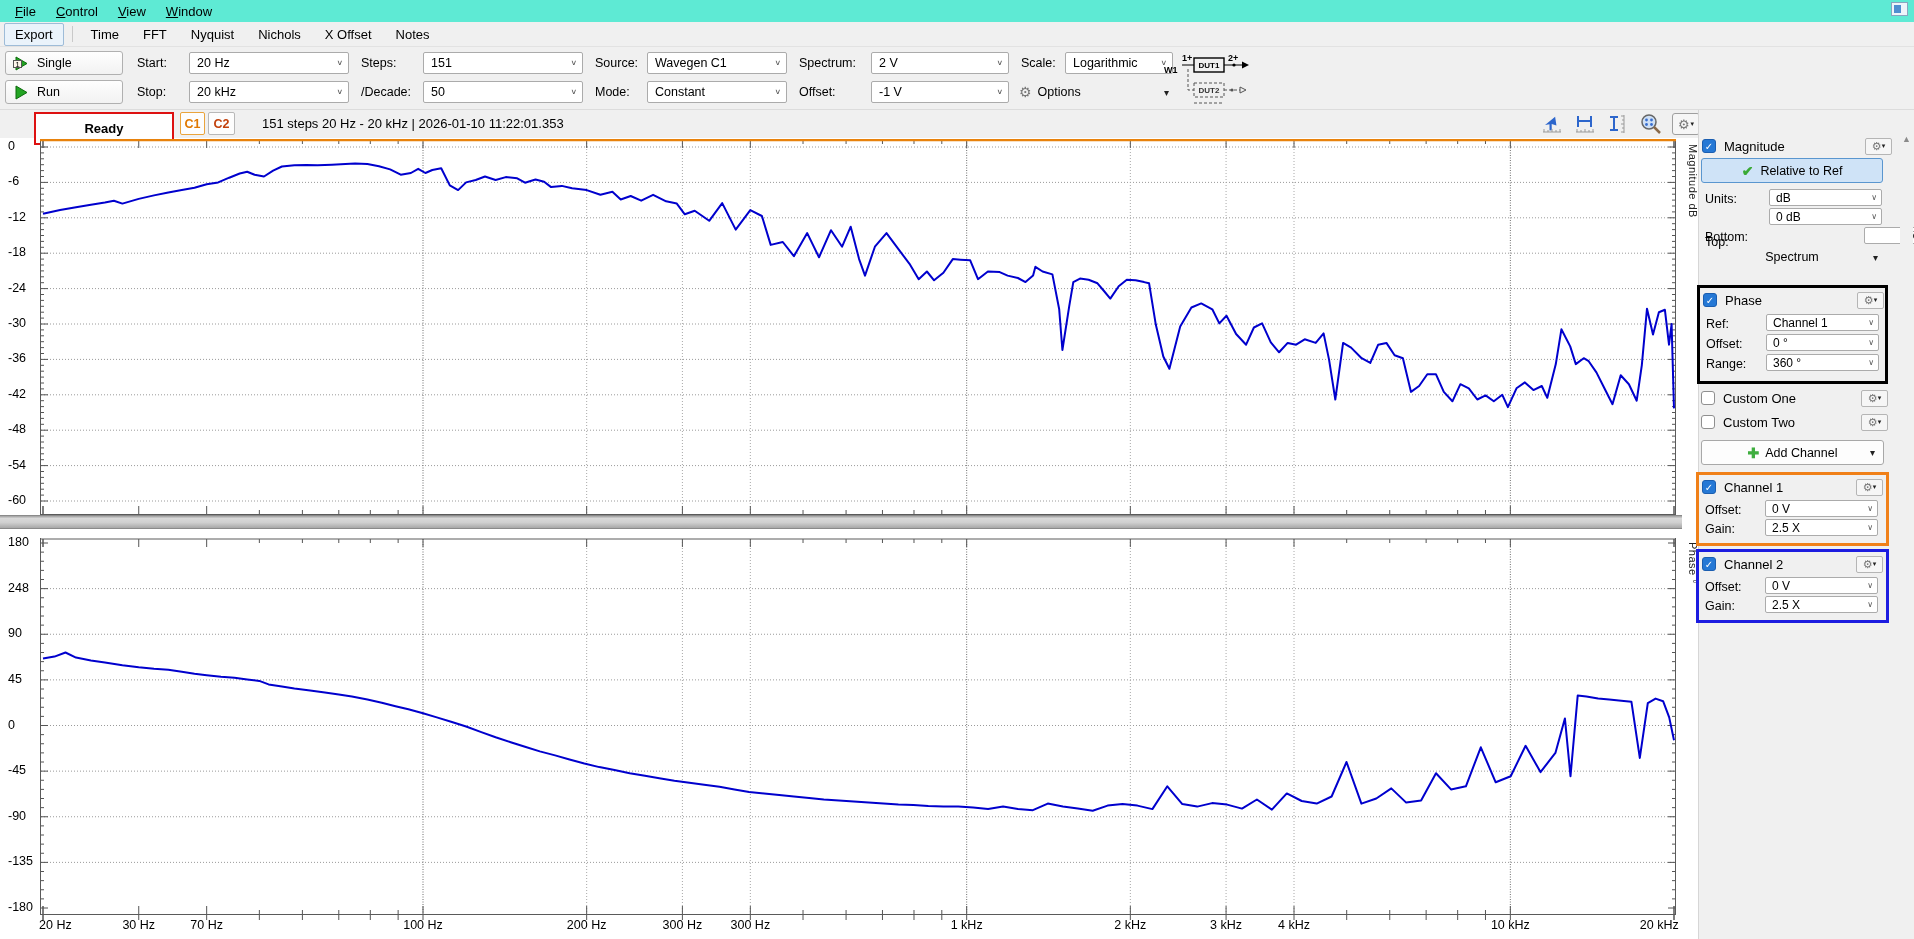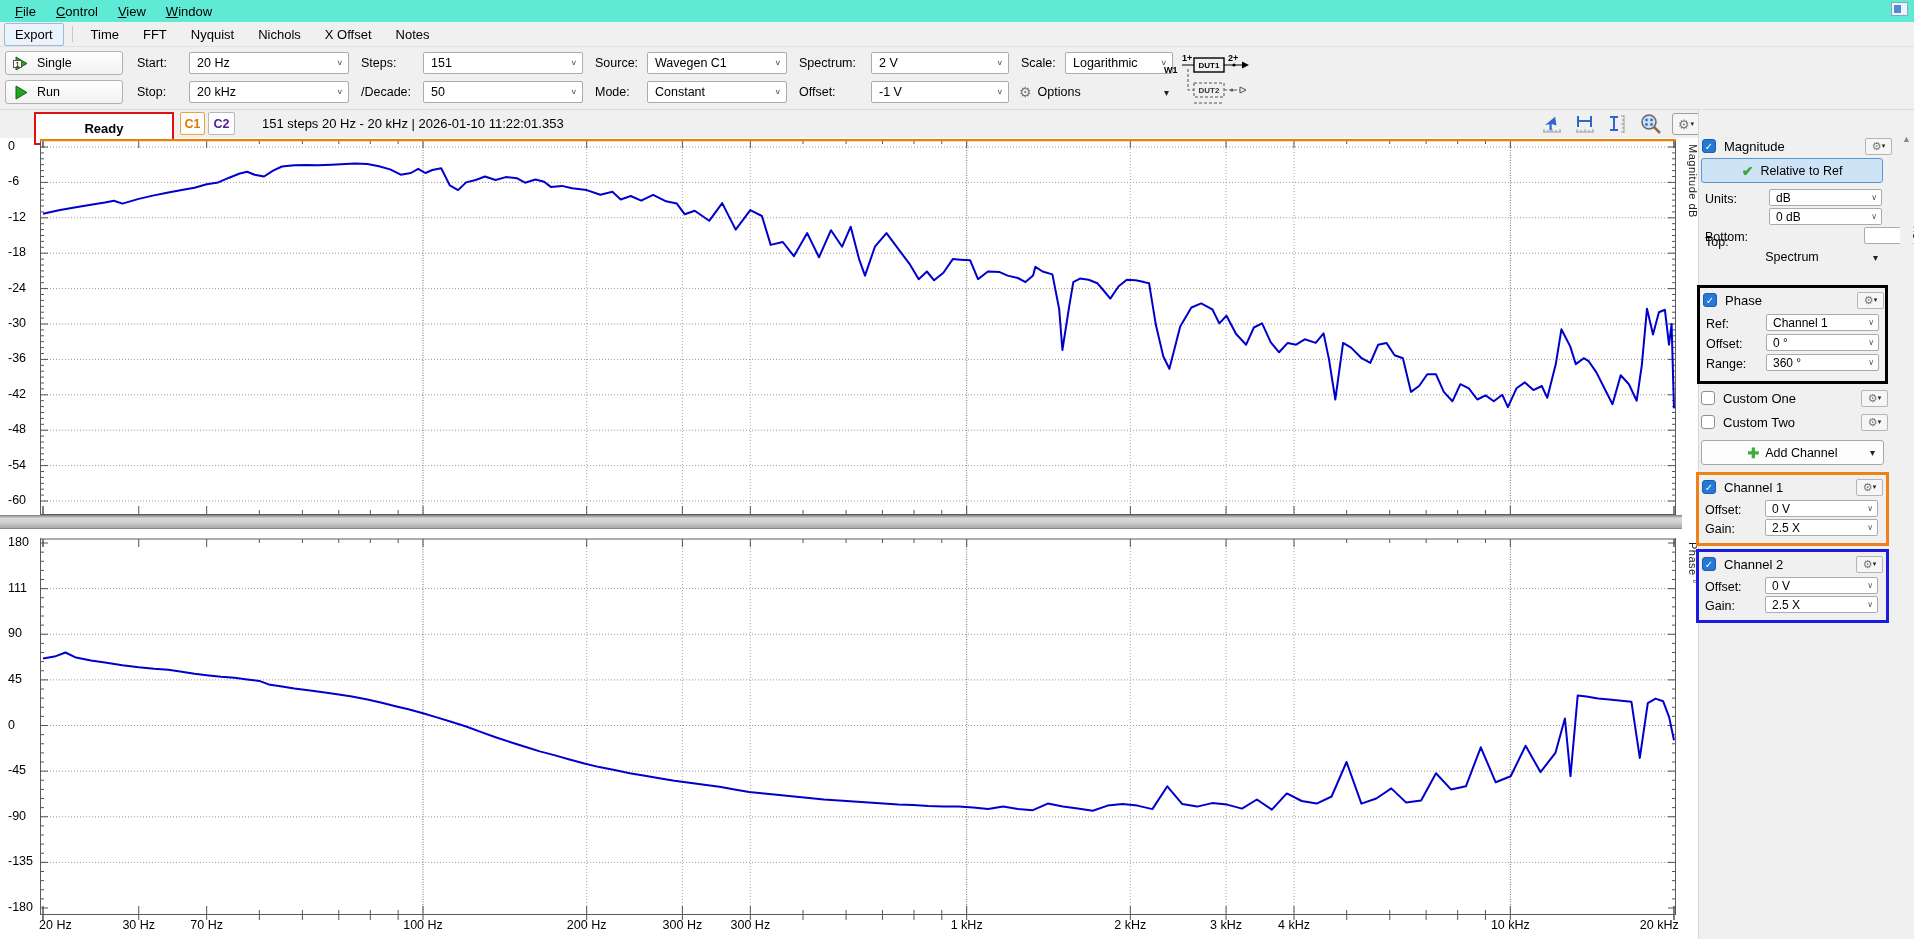--- a/index.html
+++ b/index.html
@@ -39,21 +39,21 @@
   .diagram { position:absolute; left:1162px; top:3px; }
 
   
   .statusbar { position:absolute; left:0; top:110px; width:1914px; height:28px; background:#f0f0f0; }
   .ready { position:absolute; left:34px; top:2px; width:140px; height:33px; background:#fff;
            border:2px solid #dd1111; font-weight:bold; font-size:13px; display:flex;
            align-items:center; justify-content:center; }
   .chip { position:absolute; top:2px; height:23px; display:flex; align-items:center; justify-content:center;
           font-weight:bold; font-size:12.5px; background:#fdfdfd; border-radius:2px; }
   .chip.c1 { left:180px; width:25px; border:1px solid #eaa43c; color:#e07800; }
-  .chip.c2 { left:208px; width:27px; border:1px solid #b8b8b8; color:#4c1d95; }
+  .chip.c2 { left:208px; width:27px; border:1px solid #b8b8b8; color:#c2410c; }
   .sweepinfo { position:absolute; left:262px; top:6px; font-size:13px; }
   .s-icons { position:absolute; top:3px; display:flex; align-items:center; gap:9px; }
   .gearbtn-top { width:28px; height:22px; background:#f6f6f6; border:1px solid #9f9f9f; border-radius:3px;
                  display:flex; align-items:center; justify-content:center; gap:1px; }
   .ylab { position:absolute; left:0; font-size:12.5px; white-space:nowrap; }
   .xlab { position:absolute; top:918px; font-size:12.5px; white-space:nowrap; transform:translateX(-50%); }
   .splitter { position:absolute; left:0; top:515px; width:1682px; height:14px;
               background:linear-gradient(#9f9f9f, #d9d9d9 20%, #cfcfcf 55%, #a8a8a8);
               border-top:1px solid #8a8a8a; border-bottom:1px solid #8a8a8a; cursor:row-resize; }
   .vstrip { position:absolute; width:20px; font-size:11px; color:#222; writing-mode:vertical-rl;
@@ -682,21 +682,21 @@
       <span class="ylab" style="left: 8px; top: 280.6px;">-24</span>
       <span class="ylab" style="left: 8px; top: 316px;">-30</span>
       <span class="ylab" style="left: 8px; top: 351.4px;">-36</span>
       <span class="ylab" style="left: 8px; top: 386.8px;">-42</span>
       <span class="ylab" style="left: 8px; top: 422.2px;">-48</span>
       <span class="ylab" style="left: 8px; top: 457.6px;">-54</span>
       <span class="ylab" style="left: 8px; top: 493px;">-60</span>
     </div>
   <div id="phase-ylabels">
       <span class="ylab" style="left: 8px; top: 535px;">180</span>
-      <span class="ylab" style="left: 8px; top: 580.625px;">111</span>
+      <span class="ylab" style="left: 8px; top: 580.625px;">248</span>
       <span class="ylab" style="left: 8px; top: 626.25px;">90</span>
       <span class="ylab" style="left: 8px; top: 671.875px;">45</span>
       <span class="ylab" style="left: 8px; top: 717.5px;">0</span>
       <span class="ylab" style="left: 8px; top: 763.125px;">-45</span>
       <span class="ylab" style="left: 8px; top: 808.75px;">-90</span>
       <span class="ylab" style="left: 8px; top: 854.375px;">-135</span>
       <span class="ylab" style="left: 8px; top: 900px;">-180</span>
     </div>
   <div id="xlabels">
       <span class="xlab" style="left: 43px; transform: translateX(-12%);">20 Hz</span>

